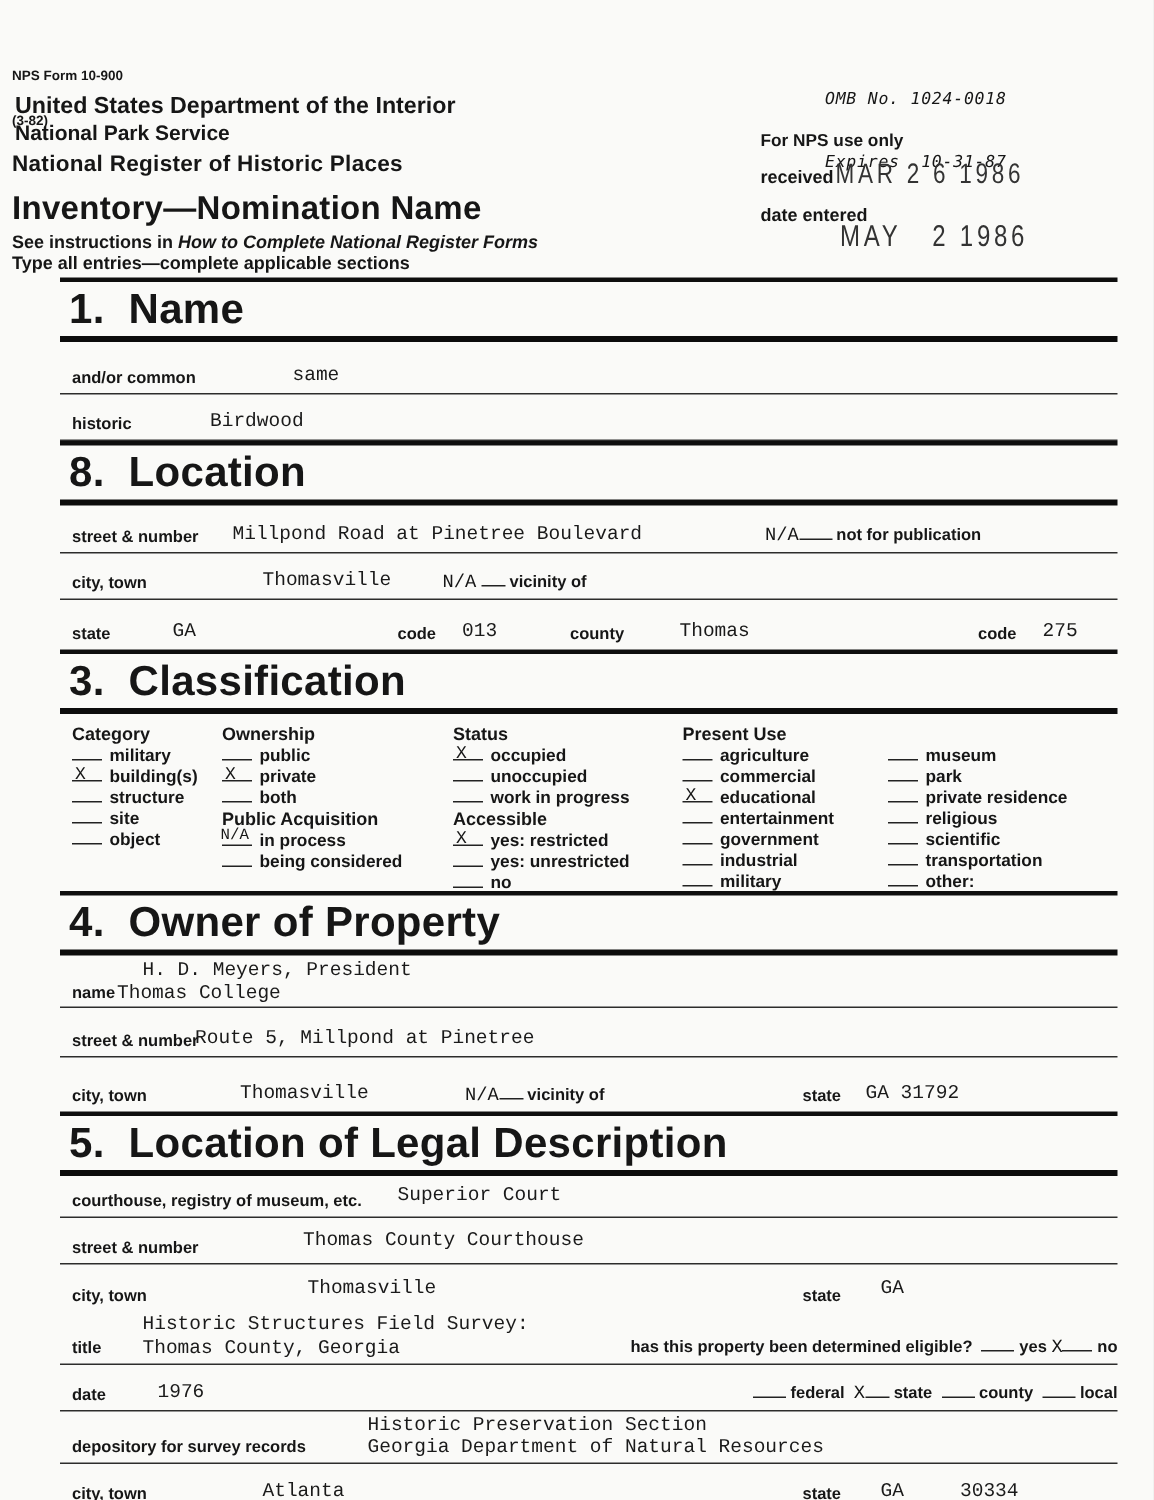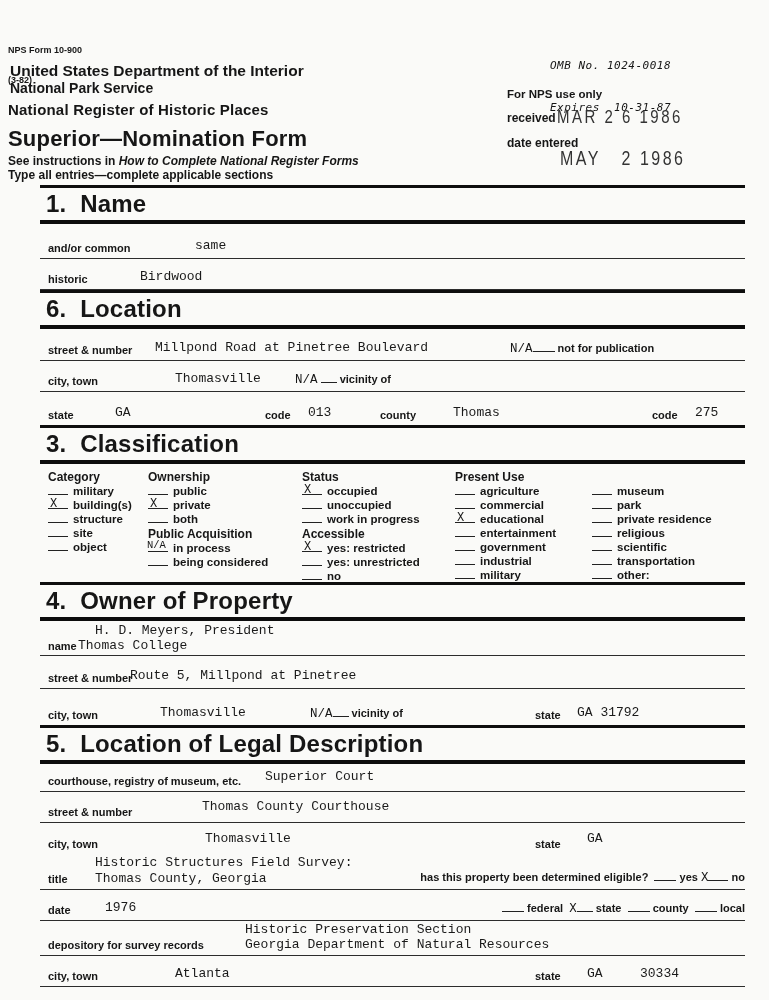--- a/index.html
+++ b/index.html
@@ -20,21 +20,21 @@
   .de{left:507px;top:136px;font-size:12px;font-weight:bold;}
   .stamp{font-family:"Liberation Sans",sans-serif;color:#333;font-weight:400;
          letter-spacing:2.5px;transform:scaleY(1.25);transform-origin:center;}
   .stamp1{left:557px;top:108px;font-size:15px;}
   .stamp2{left:560px;top:150px;font-size:16px;}
   .instr1{left:8px;top:154px;font-size:12px;font-weight:bold;}
   .instr1 .it{font-style:italic;}
   .instr2{left:8px;top:168px;font-size:12px;font-weight:bold;}
   
   .sec{border-top:3px solid #0e0e0e;border-bottom:4.5px solid #0c0c0c;}
-  .sec-h{display:block;white-space:pre;font-size:24px;font-weight:bold;
+  .sec-h{display:block;white-space:pre;font-size:28px;font-weight:bold;
          padding:2px 0 2px 6px;letter-spacing:.2px;}
   
   .row{position:relative;border-bottom:1.6px solid #2c2c2c;}
   .lbl{position:absolute;bottom:4px;font-size:11px;font-weight:bold;white-space:pre;}
   .val{position:absolute;bottom:5px;font-family:"Liberation Mono",monospace;
        font-size:13px;color:#1a1a1a;white-space:pre;}
   .vtop{bottom:auto;top:2px;}
   .blank{display:inline-block;position:relative;width:20px;height:10px;
          border-bottom:1.6px solid #222;vertical-align:baseline;}
   .blank.w16{width:16px;} .blank.w22{width:22px;}
@@ -61,21 +61,21 @@
       <div>(3-82)</div>
     </div>
     <div class="pos omb">
       <div>OMB No. 1024-0018</div>
       <div>Expires  10-31-87</div>
     </div>
     <div class="pos dept">United States Department of the Interior</div>
     <div class="pos svc">National Park Service</div>
     <div class="pos npsonly">For NPS use only</div>
     <div class="pos t1">National Register of Historic Places</div>
-    <div class="pos t2">Superior—Nomination Form</div>
+    <div class="pos t2">Inventory—Nomination Name</div>
     <div class="pos rcv">received</div>
     <div class="pos stamp stamp1">MAR 2 6 1986</div>
     <div class="pos de">date entered</div>
     <div class="pos stamp stamp2">MAY   2 1986</div>
     <div class="pos instr1"><span>See instructions in </span><span class="it">How to Complete National Register Forms</span></div>
     <div class="pos instr2">Type all entries—complete applicable sections</div>
   </div>
 
   <div class="body">
 
@@ -85,21 +85,21 @@
     <div class="row" style="height:34px">
       <span class="lbl" style="left:8px">and/or common</span>
       <span class="val" style="left:155px">same</span>
     </div>
     <div class="row" style="height:30px">
       <span class="lbl" style="left:8px">historic</span>
       <span class="val" style="left:100px">Birdwood</span>
     </div>
 
     <div class="sec">
-        <span class="sec-h">6.  Location</span>
+        <span class="sec-h">8.  Location</span>
       </div>
     <div class="row" style="height:31px">
       <span class="lbl" style="left:8px">street &amp; number</span>
       <span class="val" style="left:115px">Millpond Road at Pinetree Boulevard</span>
       <span class="cluster" style="left:470px"><span class="xm">N/A</span><span class="blank w22"></span> <span>not for publication</span></span>
     </div>
     <div class="row" style="height:30px">
       <span class="lbl" style="left:8px">city, town</span>
       <span class="val" style="left:135px">Thomasville</span>
       <span class="cluster" style="left:255px"><span class="xm">N/A</span> <span class="blank w16"></span> <span>vicinity of</span></span>

